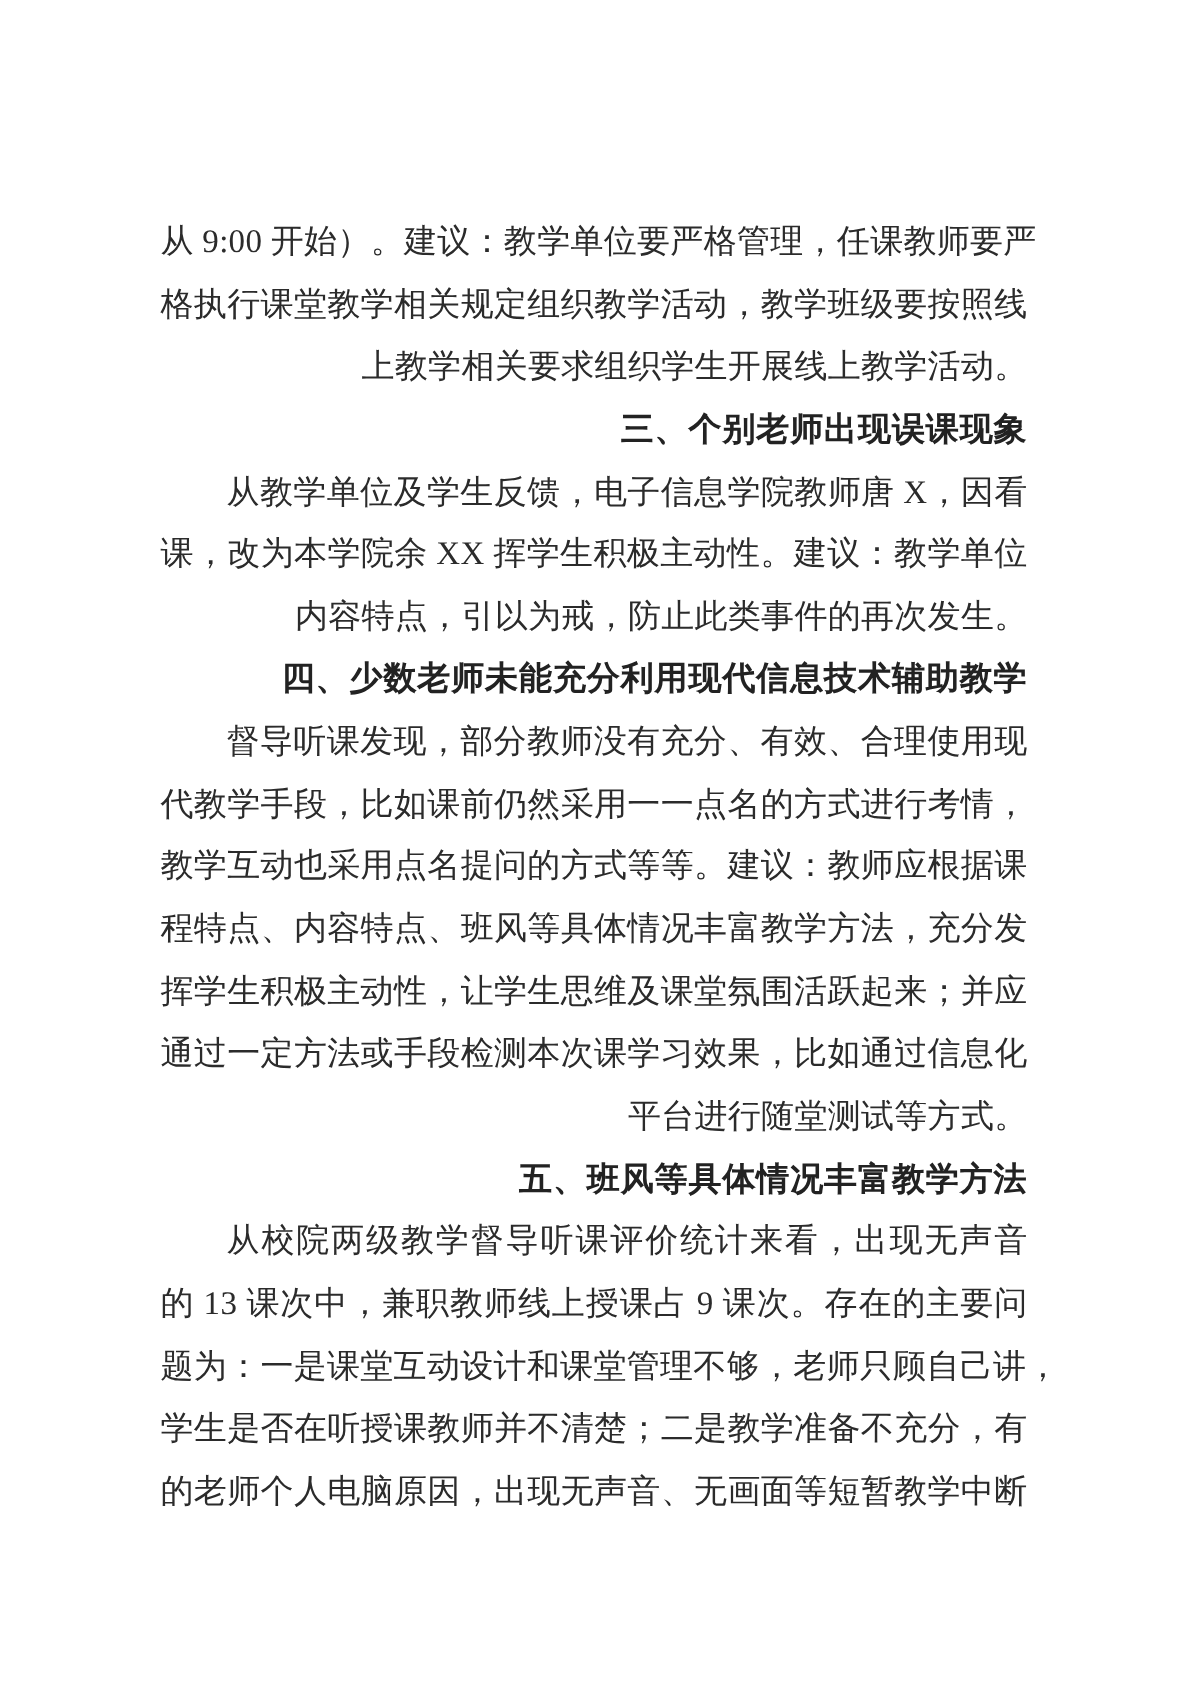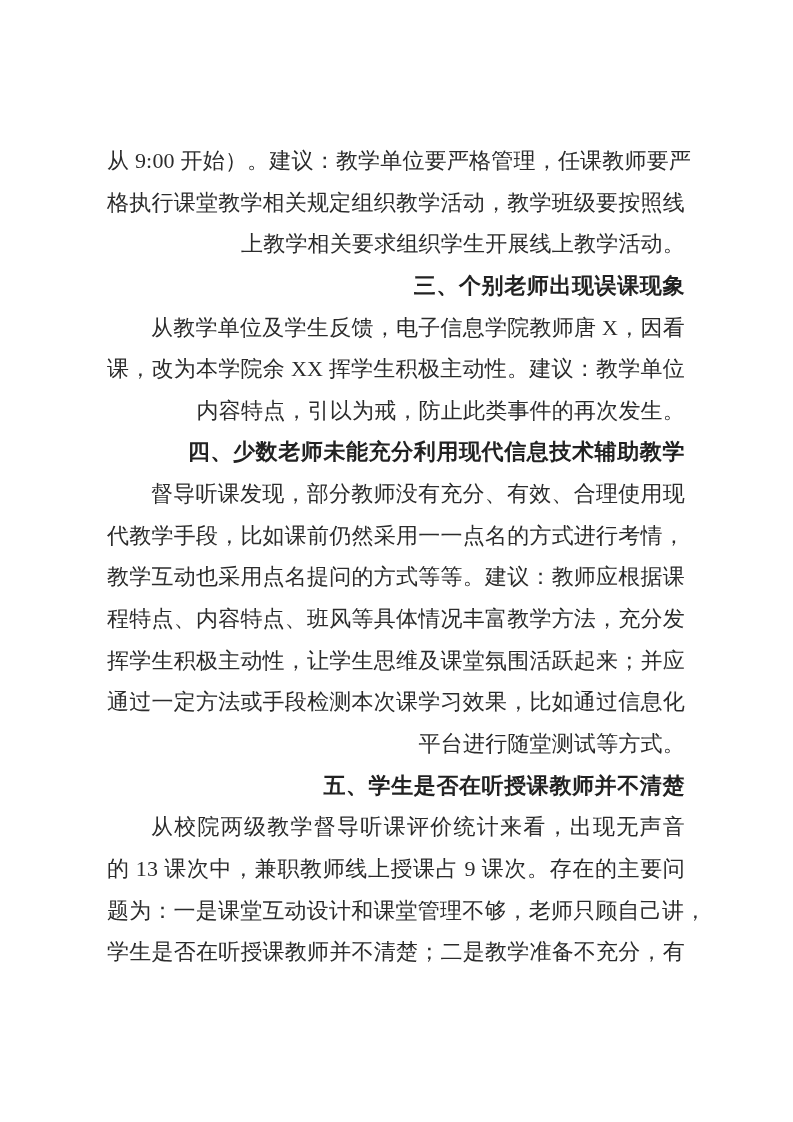--- a/index.html
+++ b/index.html
@@ -58,19 +58,20 @@
       <div class="line body justify">课，改为本学院余 XX 挥学生积极主动性。建议：教学单位</div>
       <div class="line body">内容特点，引以为戒，防止此类事件的再次发生。</div>
       <div class="line heading indent">四、少数老师未能充分利用现代信息技术辅助教学</div>
       <div class="line body justify indent">督导听课发现，部分教师没有充分、有效、合理使用现</div>
       <div class="line body justify">代教学手段，比如课前仍然采用一一点名的方式进行考情，</div>
       <div class="line body justify">教学互动也采用点名提问的方式等等。建议：教师应根据课</div>
       <div class="line body justify">程特点、内容特点、班风等具体情况丰富教学方法，充分发</div>
       <div class="line body justify">挥学生积极主动性，让学生思维及课堂氛围活跃起来；并应</div>
       <div class="line body justify">通过一定方法或手段检测本次课学习效果，比如通过信息化</div>
       <div class="line body">平台进行随堂测试等方式。</div>
-      <div class="line heading indent">五、学生是否在听授课教师并不清楚</div>
+      <div class="line heading indent">五、班风等具体情况丰富教学方法</div>
       <div class="line body justify indent">从校院两级教学督导听课评价统计来看，出现无声音</div>
       <div class="line body justify">的 13 课次中，兼职教师线上授课占 9 课次。存在的主要问</div>
       <div class="line body justify">题为：一是课堂互动设计和课堂管理不够，老师只顾自己讲，</div>
       <div class="line body justify">学生是否在听授课教师并不清楚；二是教学准备不充分，有</div>
+      <div class="line body justify">的老师个人电脑原因，出现无声音、无画面等短暂教学中断</div>
     </div>
 </div>
 
 </body></html>

